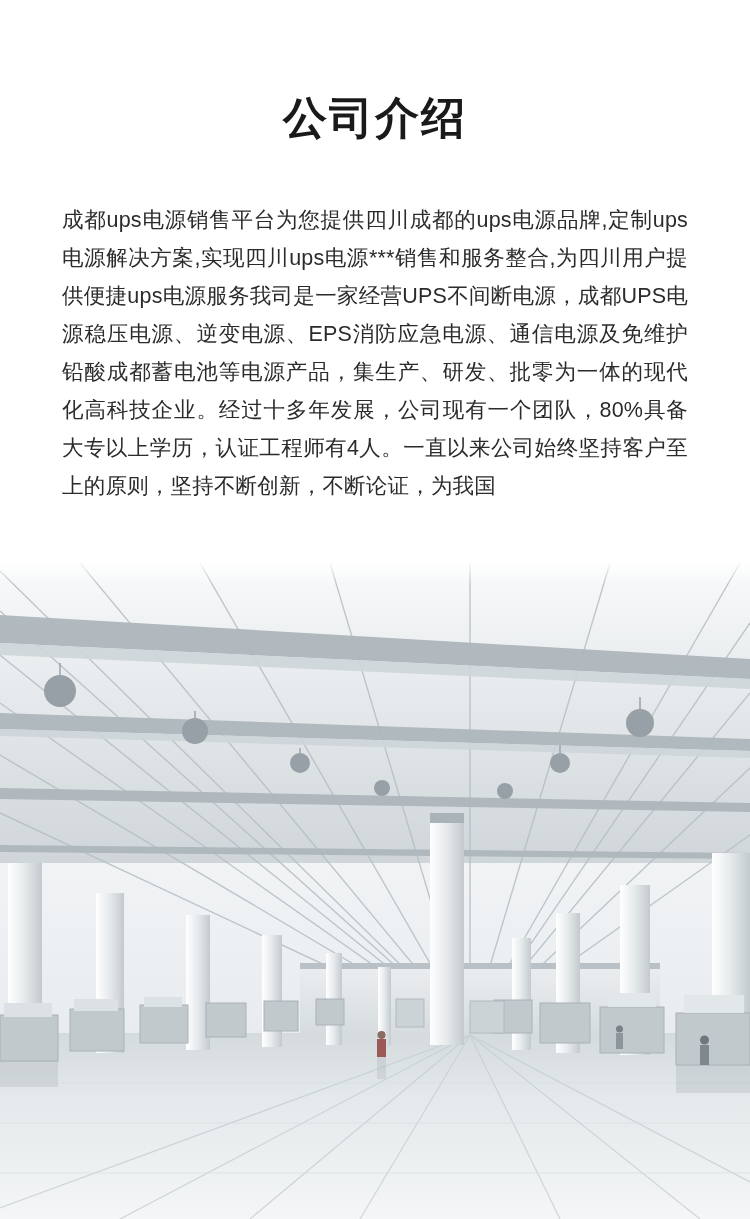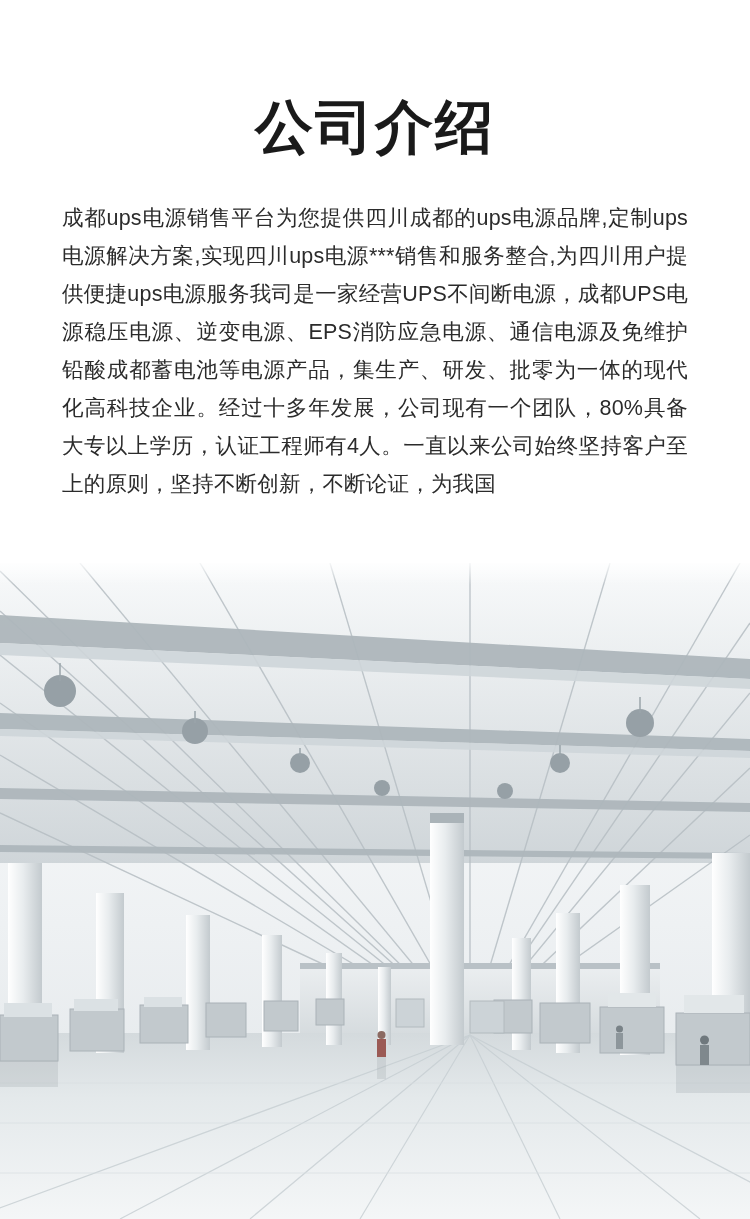--- a/index.html
+++ b/index.html
@@ -18,29 +18,29 @@
     width: 750px;
     height: 1219px;
     background: #ffffff;
     overflow: hidden;
   }
   .title-block {
     padding-top: 92px;
     text-align: center;
   }
   .page-title {
-    font-size: 58px;
+    font-size: 44px;
     font-weight: bold;
     letter-spacing: 2px;
     color: #1a1a1a;
     line-height: 1.2;
     margin: 0;
   }
   .body-block {
-    margin: 37px 62px 0 62px;
+    margin: 56px 62px 0 62px;
   }
   .body-text {
     font-size: 21.5px;
     line-height: 38px;
     color: #2b2b2b;
     text-align: justify;
     letter-spacing: 0.2px;
     word-break: break-all;
   }
   

